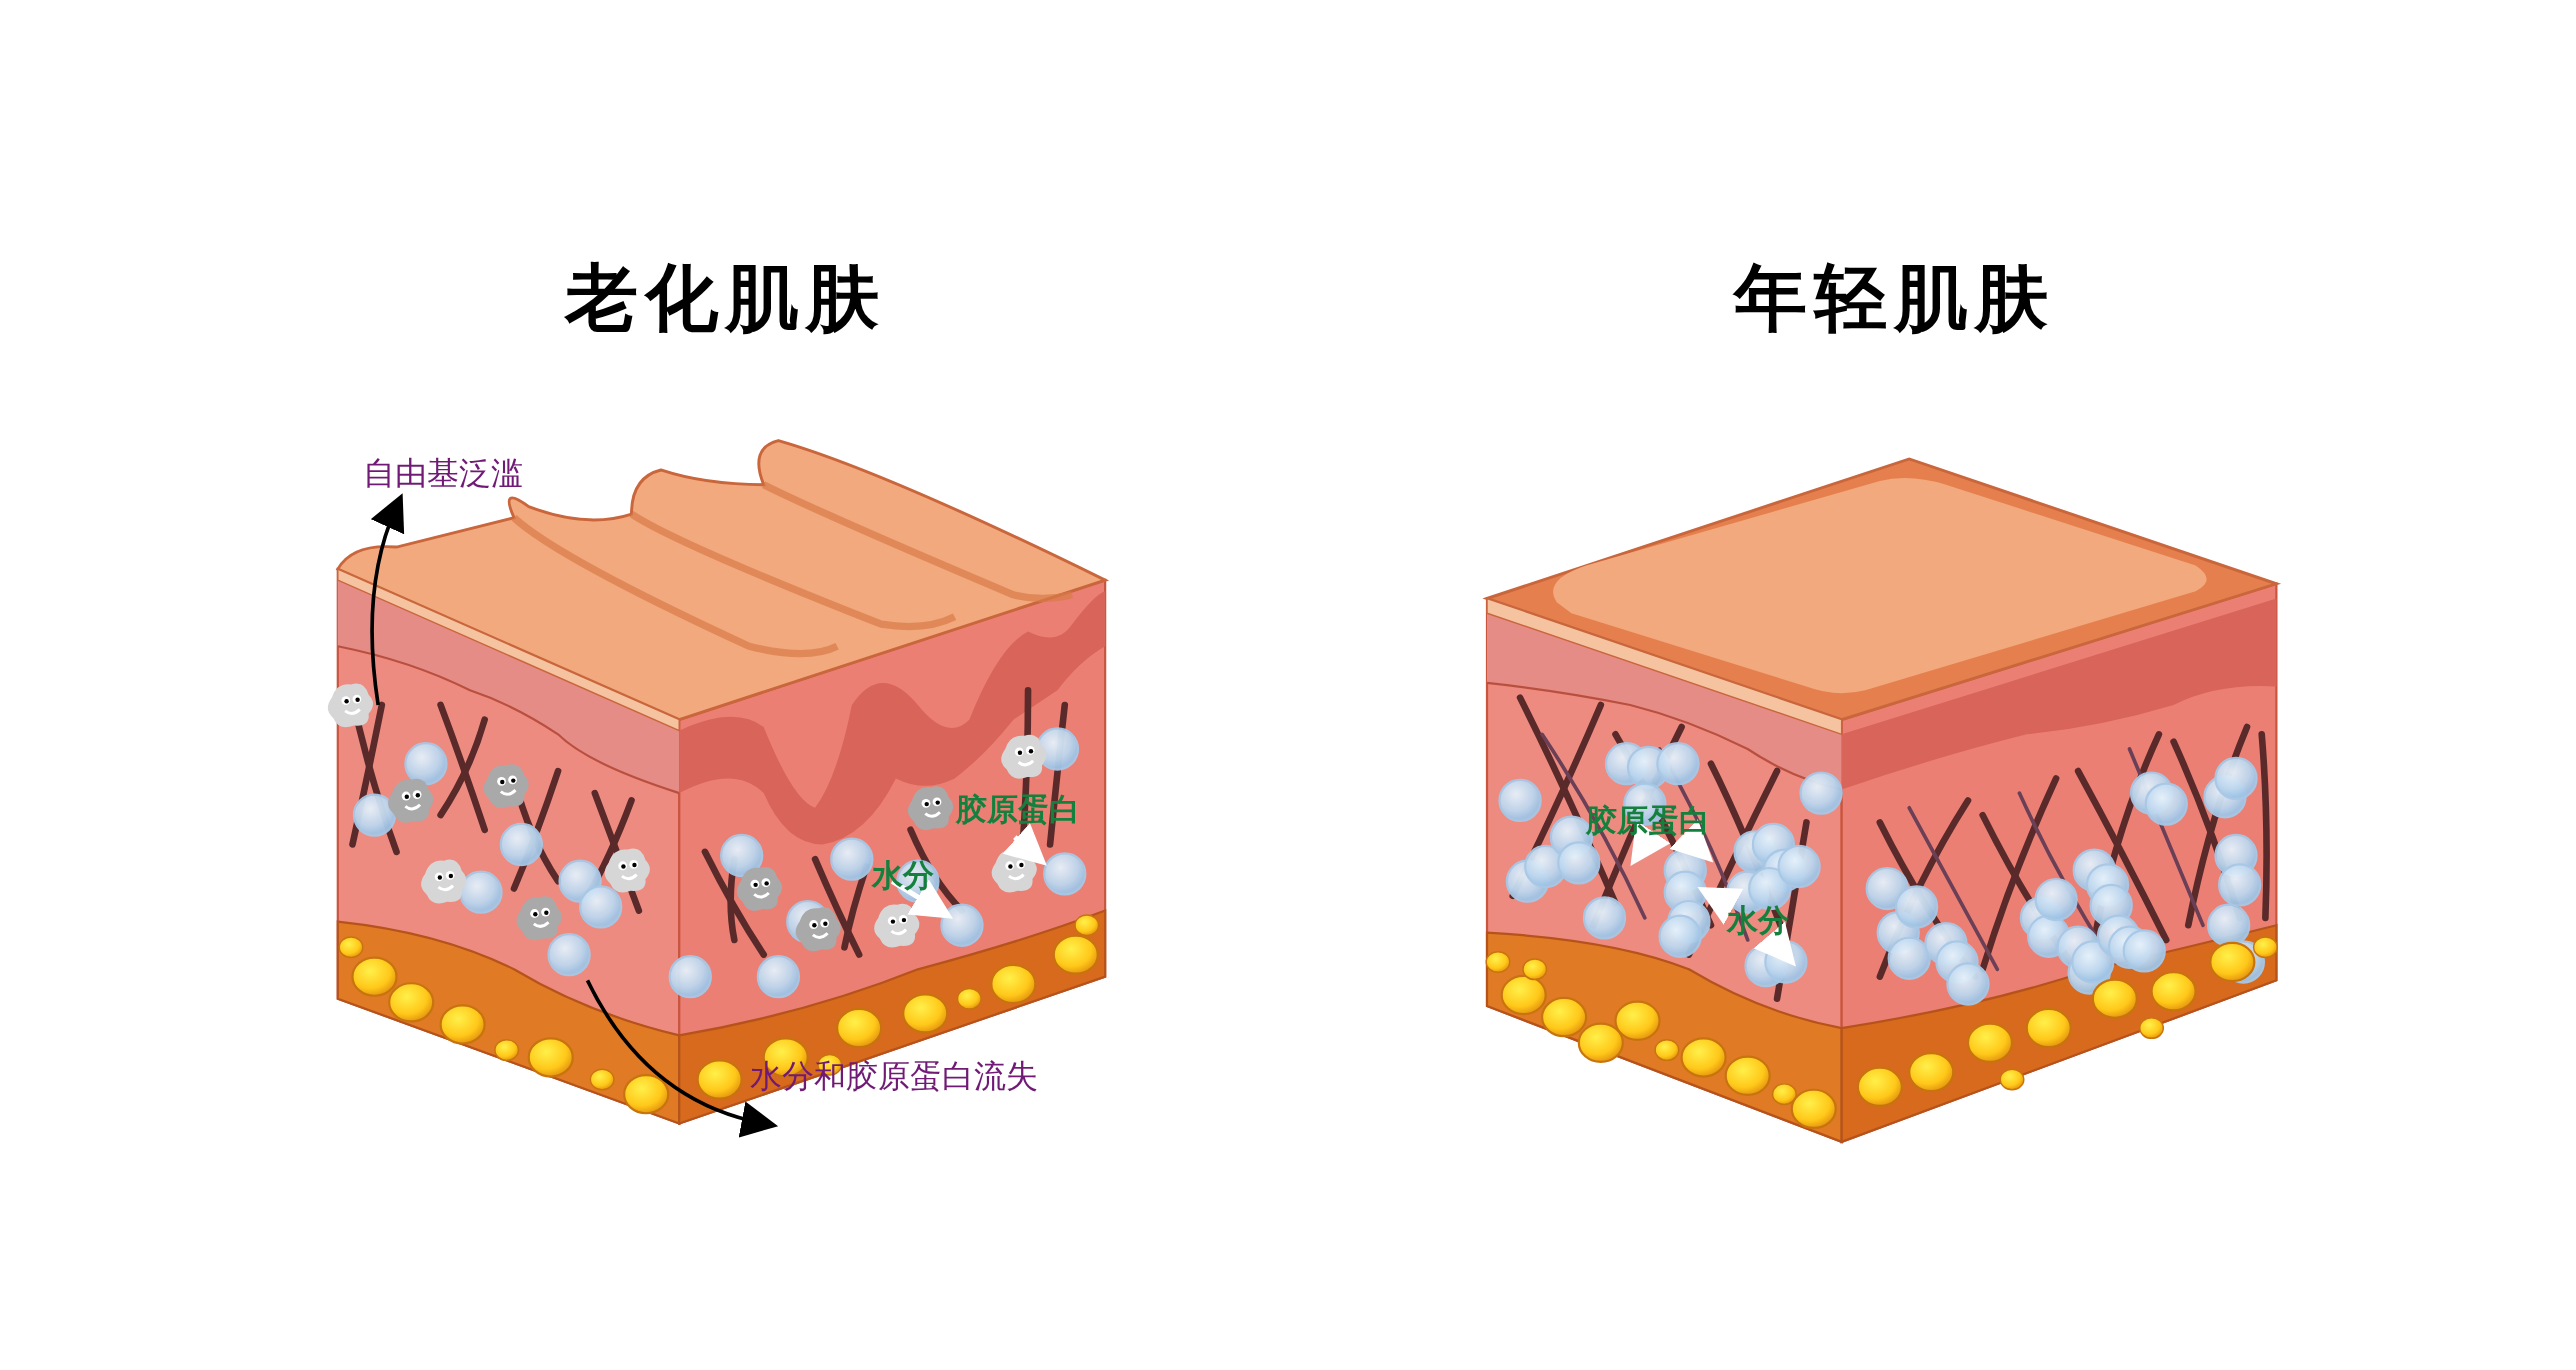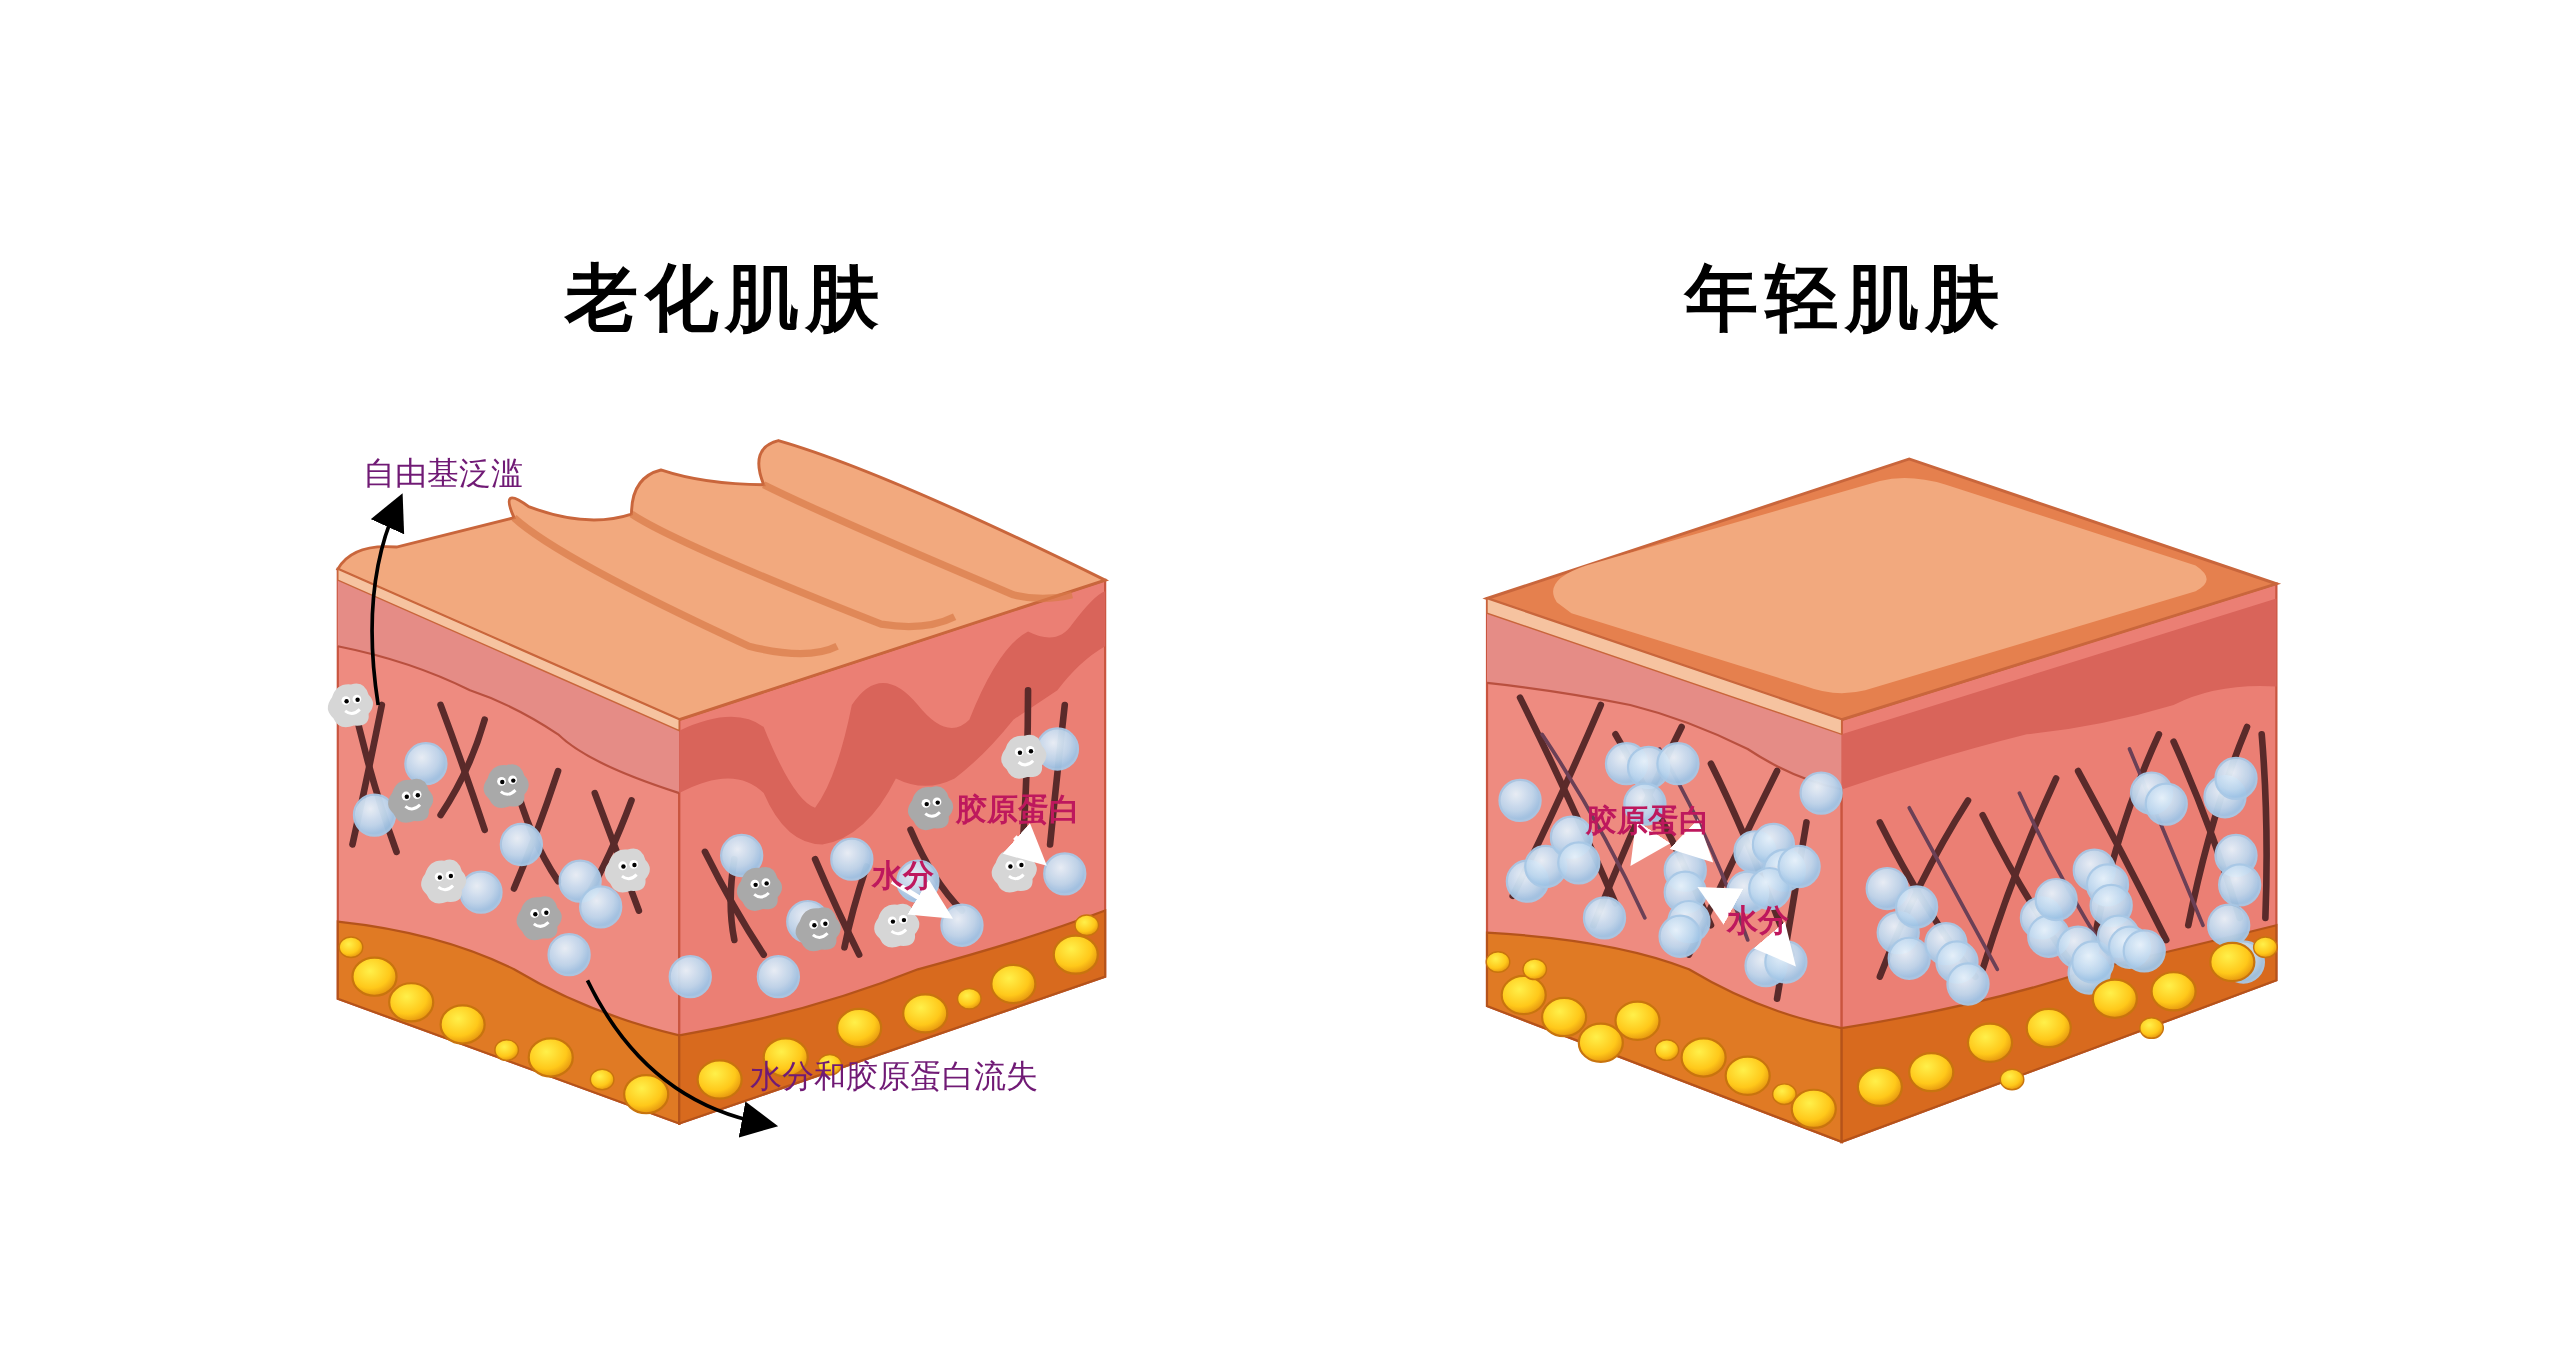--- a/index.html
+++ b/index.html
@@ -1,19 +1,19 @@
 <!DOCTYPE html>
 <html style="font-size:11.7px"><head>
 <meta charset="utf-8">
 <style>
   html,body{margin:0;padding:0;background:#ffffff;}
   body{width:2576px;height:1371px;position:relative;overflow:hidden;font-family:"DejaVu Sans","Liberation Sans",sans-serif;}
   .title{position:absolute;font-size:73px;font-weight:bold;color:#000;letter-spacing:7.3px;white-space:nowrap;}
   .label{position:absolute;font-size:32px;color:#701a75;white-space:nowrap;}
-  .wlabel{position:absolute;font-size:31px;font-weight:bold;color:#be185d;white-space:nowrap;}
+  .wlabel{position:absolute;font-size:31px;font-weight:bold;color:#15803d;white-space:nowrap;}
   svg{position:absolute;left:0;top:0;}
 </style>
 </head>
 <body>
 
 <svg width="2576" height="1371" viewBox="0 0 3508 1867">
   <defs>
     <radialGradient id="bubble" cx="40%" cy="35%" r="60%">
       <stop offset="0%" stop-color="#e8f2fb"></stop>
       <stop offset="70%" stop-color="#bcd6ee"></stop>
@@ -279,21 +279,21 @@
     </g>
 
     <path d="M2250,1135 L2232,1162" stroke="#fff" stroke-width="7" fill="none" marker-end="url(#arrowW)"></path>
     <path d="M2295,1138 L2318,1160" stroke="#fff" stroke-width="7" fill="none" marker-end="url(#arrowW)"></path>
     <path d="M2352,1230 L2330,1218" stroke="#fff" stroke-width="7" fill="none" marker-end="url(#arrowW)"></path>
     <path d="M2415,1280 L2432,1300" stroke="#fff" stroke-width="7" fill="none" marker-end="url(#arrowW)"></path>
   </g>
 </svg>
 
 <div class="title" style="left:565px;top:250px;">老化肌肤</div>
-<div class="title" style="left:1685px;top:250px;">年轻肌肤</div>
+<div class="title" style="left:1734px;top:250px;">年轻肌肤</div>
 
 <div class="label" style="left:363px;top:452px;">自由基泛滥</div>
 <div class="label" style="left:750px;top:1055px;">水分和胶原蛋白流失</div>
 <div class="wlabel" style="left:956px;top:789px;">胶原蛋白</div>
 <div class="wlabel" style="left:872px;top:855px;">水分</div>
 
 <div class="wlabel" style="left:1586px;top:800px;">胶原蛋白</div>
 <div class="wlabel" style="left:1727px;top:900px;">水分</div>
 
 

